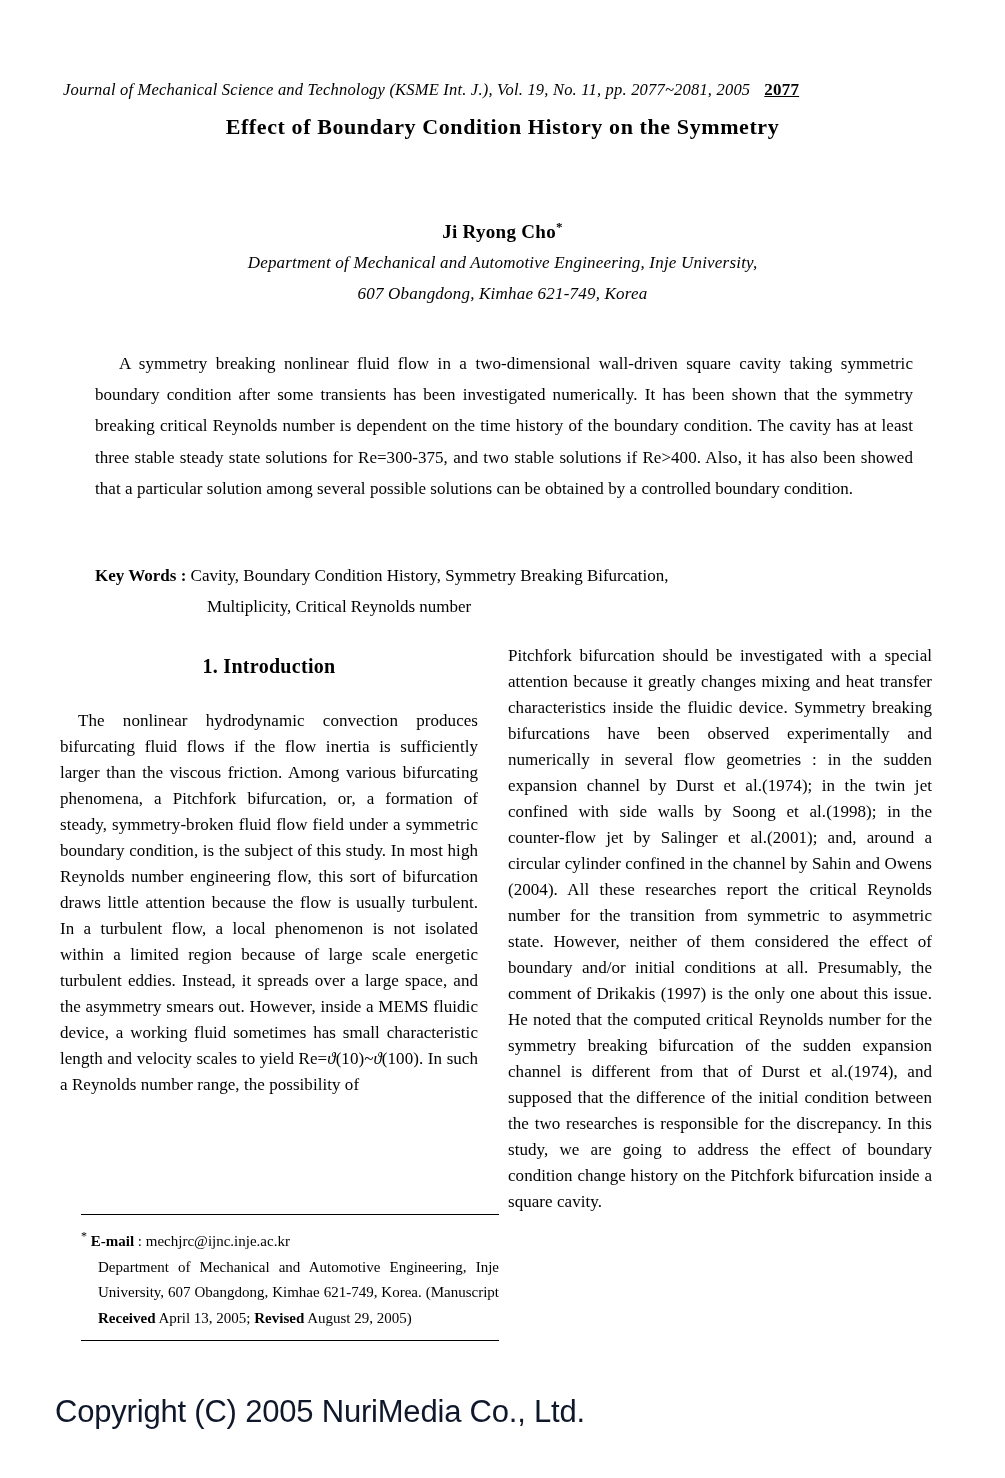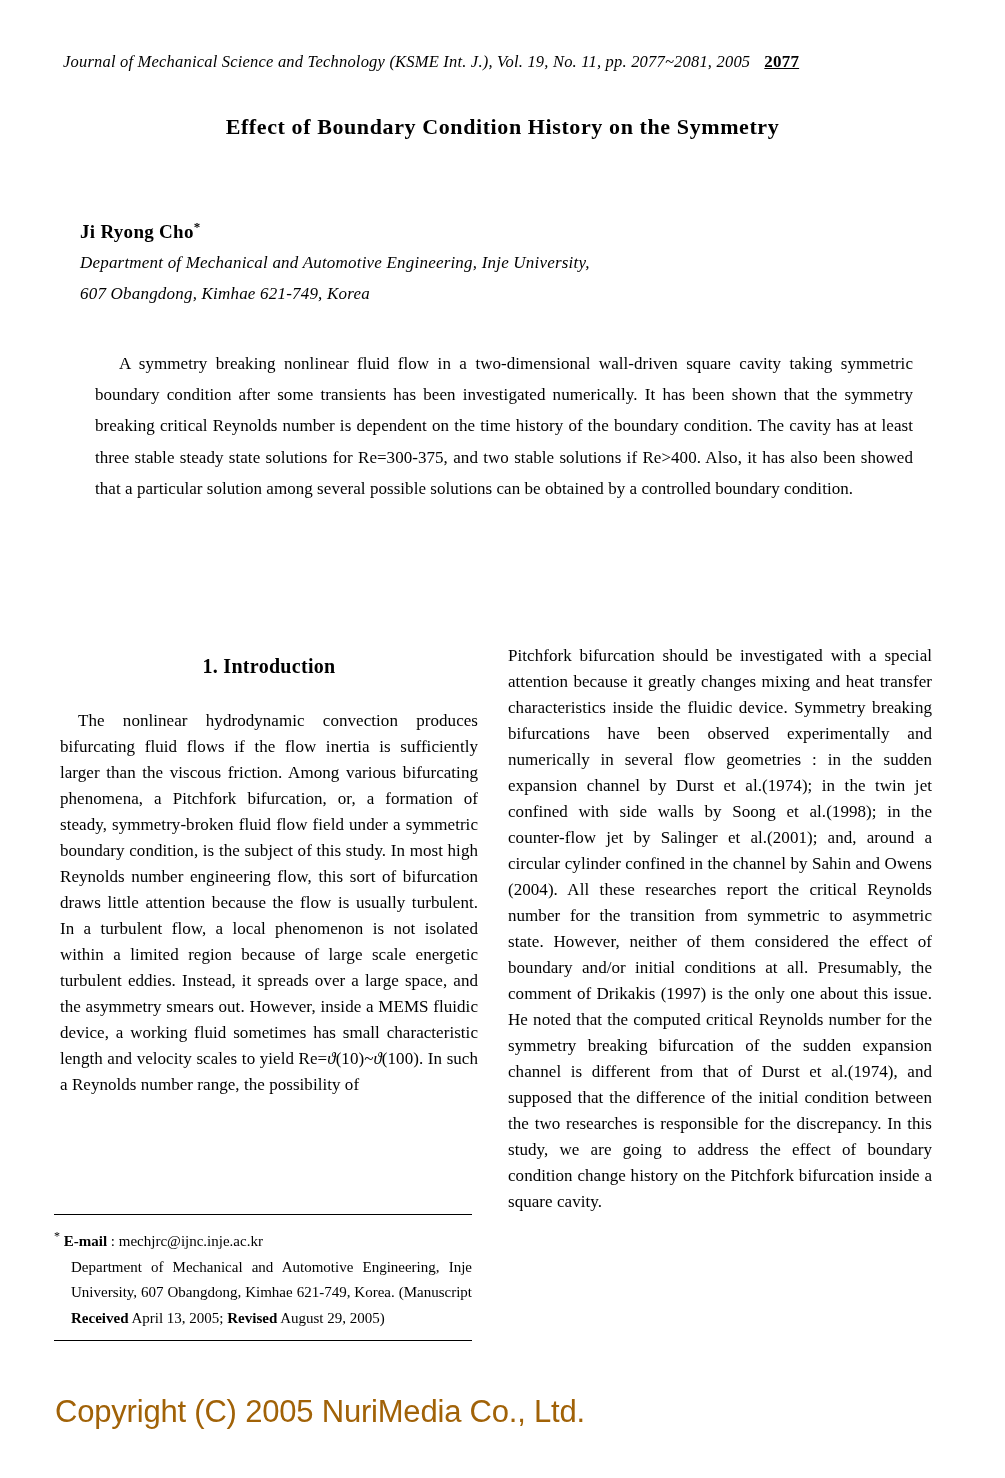--- a/index.html
+++ b/index.html
@@ -29,21 +29,21 @@
     left: 63px;
     top: 52px;
     width: 880px;
     font-style: italic;
     font-size: 16.5px;
     letter-spacing: 0.2px;
     white-space: nowrap;
     display: flex;
     align-items: baseline;
   }
-  .runhead .rh-text { flex: 0 0 auto; }
+  .runhead .rh-text { flex: 0 0 auto; margin-top: 28px; }
   .runhead .rh-page {
     margin-left: 14px;
     font-style: normal;
     font-weight: bold;
     font-size: 17px;
     text-decoration: underline;
   }
 
   
   .title-block {
@@ -59,21 +59,21 @@
     letter-spacing: 0.6px;
     font-weight: bold;
   }
 
   
   .author-block {
     position: absolute;
     left: 80px;
     top: 212px;
     width: 845px;
-    text-align: left;
+    text-align: center;
   }
   .author-name {
     font-size: 19px;
     font-weight: bold;
     line-height: 30px;
     letter-spacing: 0.3px;
   }
   .author-name sup { font-size: 13px; font-weight: bold; }
   .affil {
     font-size: 17px;
@@ -136,21 +136,21 @@
     text-align: justify;
     text-justify: inter-word;
     margin: 0;
     letter-spacing: 0.05px;
   }
   .body-par.indent { text-indent: 18px; }
 
   
   .footnote {
     position: absolute;
-    left: 54px;
+    left: 81px;
     top: 1214px;
     width: 418px;
   }
   .fn-rule {
     height: 0;
     border-top: 1.6px solid #000;
     width: 418px;
   }
   .fn-rule.bottom { margin-top: 6px; }
   .fn-body {
@@ -202,34 +202,41 @@
       <span>Ji Ryong Cho</span><sup>*</sup>
     </div>
     <div class="affil">Department of Mechanical and Automotive Engineering, Inje University,</div>
     <div class="affil">607 Obangdong, Kimhae 621-749, Korea</div>
   </div>
 
   <div class="abstract">
     <span class="lead">A symmetry breaking nonlinear fluid flow in a two-dimensional wall-driven square cavity taking symmetric boundary condition after some transients has been investigated numerically. It has been shown that the symmetry breaking critical Reynolds number is dependent on the time history of the boundary condition. The cavity has at least three stable steady state solutions for Re=300-375, and two stable solutions if Re&gt;400. Also, it has also been showed that a particular solution among several possible solutions can be obtained by a controlled boundary condition.</span>
   </div>
 
+  <div class="keywords">
+    <div>
+      <span class="kw-label">Key Words :</span>
+      <span>Cavity, Boundary Condition History, Symmetry Breaking Bifurcation,</span>
+    </div>
+    <div class="kw-line2">Multiplicity, Critical Reynolds number</div>
+  </div>
 
   <div class="col-left">
     <h2 class="section-head">1. Introduction</h2>
     <p class="body-par indent"><span>The nonlinear hydrodynamic convection produces bifurcating fluid flows if the flow inertia is sufficiently larger than the viscous friction. Among various bifurcating phenomena, a Pitchfork bifurcation, or, a formation of steady, symmetry-broken fluid flow field under a symmetric boundary condition, is the subject of this study. In most high Reynolds number engineering flow, this sort of bifurcation draws little attention because the flow is usually turbulent. In a turbulent flow, a local phenomenon is not isolated within a limited region because of large scale energetic turbulent eddies. Instead, it spreads over a large space, and the asymmetry smears out. However, inside a MEMS fluidic device, a working fluid sometimes has small characteristic length and velocity scales to yield Re=</span><span class="mathit">ϑ</span><span>(10)~</span><span class="mathit">ϑ</span><span>(100). In such a Reynolds number range, the possibility of</span></p>
   </div>
 
   <div class="col-right">
     <p class="body-par">Pitchfork bifurcation should be investigated with a special attention because it greatly changes mixing and heat transfer characteristics inside the fluidic device. Symmetry breaking bifurcations have been observed experimentally and numerically in several flow geometries : in the sudden expansion channel by Durst et al.(1974); in the twin jet confined with side walls by Soong et al.(1998); in the counter-flow jet by Salinger et al.(2001); and, around a circular cylinder confined in the channel by Sahin and Owens (2004). All these researches report the critical Reynolds number for the transition from symmetric to asymmetric state. However, neither of them considered the effect of boundary and/or initial conditions at all. Presumably, the comment of Drikakis (1997) is the only one about this issue. He noted that the computed critical Reynolds number for the symmetry breaking bifurcation of the sudden expansion channel is different from that of Durst et al.(1974), and supposed that the difference of the initial condition between the two researches is responsible for the discrepancy. In this study, we are going to address the effect of boundary condition change history on the Pitchfork bifurcation inside a square cavity.</p>
   </div>
 
   <div class="footnote">
     <div class="fn-rule"></div>
     <div class="fn-body">
       <div class="fn-hang"><span class="fn-star">*</span> <b>E-mail</b> <span>: mechjrc@ijnc.inje.ac.kr</span></div>
       <div class="fn-ind" style="text-align: justify;"><span>Department of Mechanical and Automotive Engineering, Inje University, 607 Obangdong, Kimhae 621-749, Korea. (Manuscript </span><b>Received</b><span> April 13, 2005; </span><b>Revised</b><span> August 29, 2005)</span></div>
     </div>
     <div class="fn-rule bottom"></div>
   </div>
 
-  <div class="copyright" style="color: #a16207;">Copyright (C) 2005 NuriMedia Co., Ltd.</div>
+  <div class="copyright" style="color: #0f172a;">Copyright (C) 2005 NuriMedia Co., Ltd.</div>
 
 </div>
 
 </body></html>

